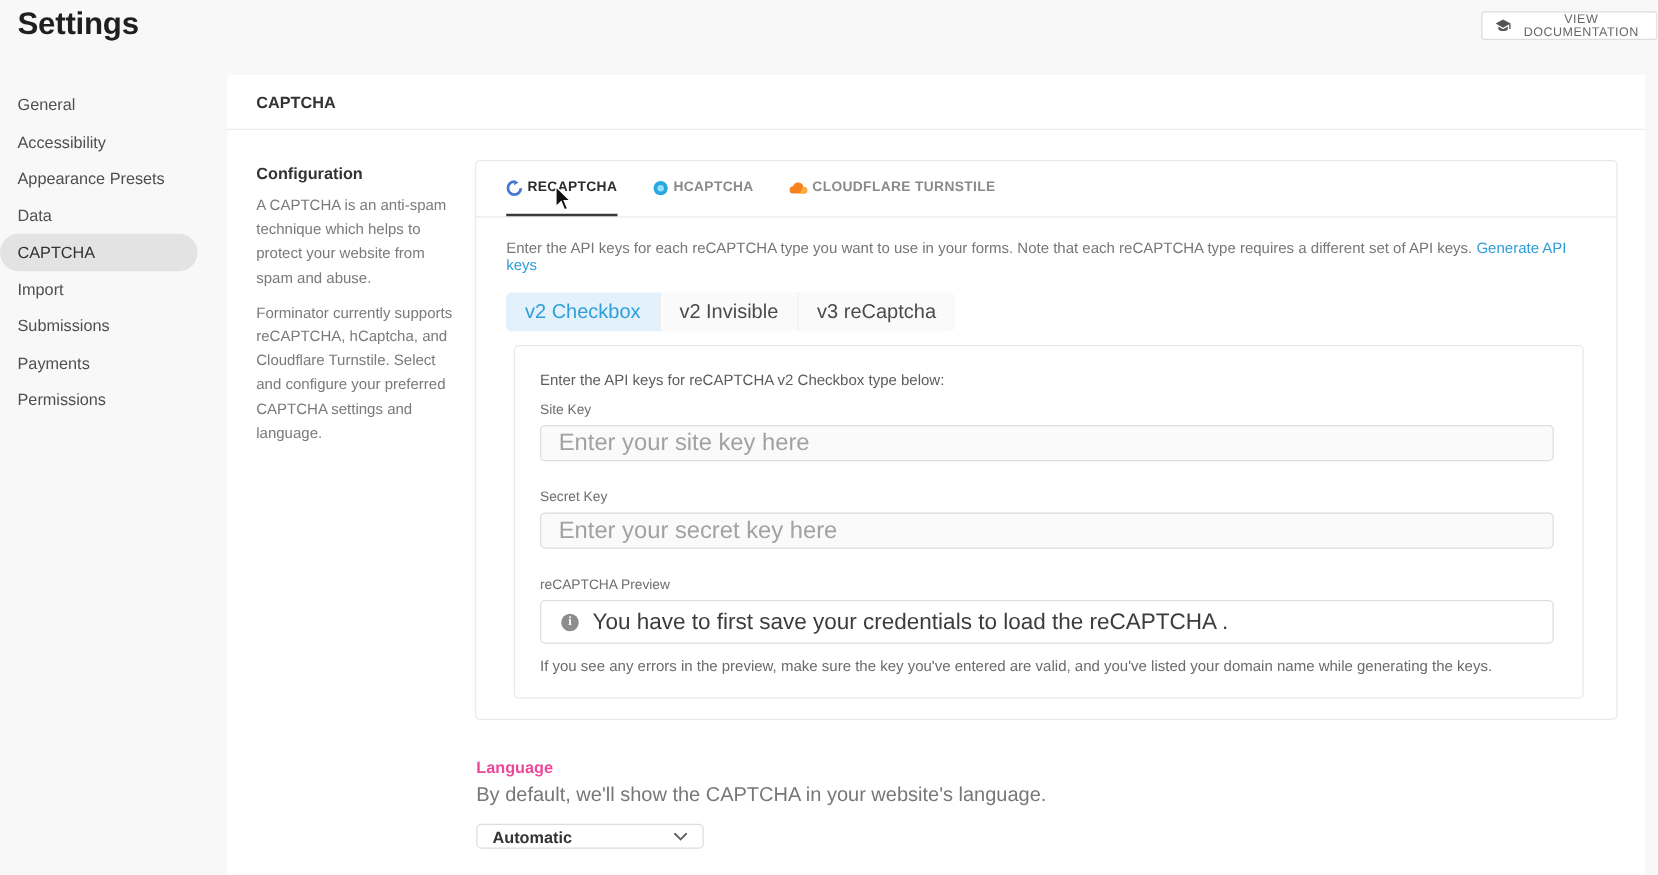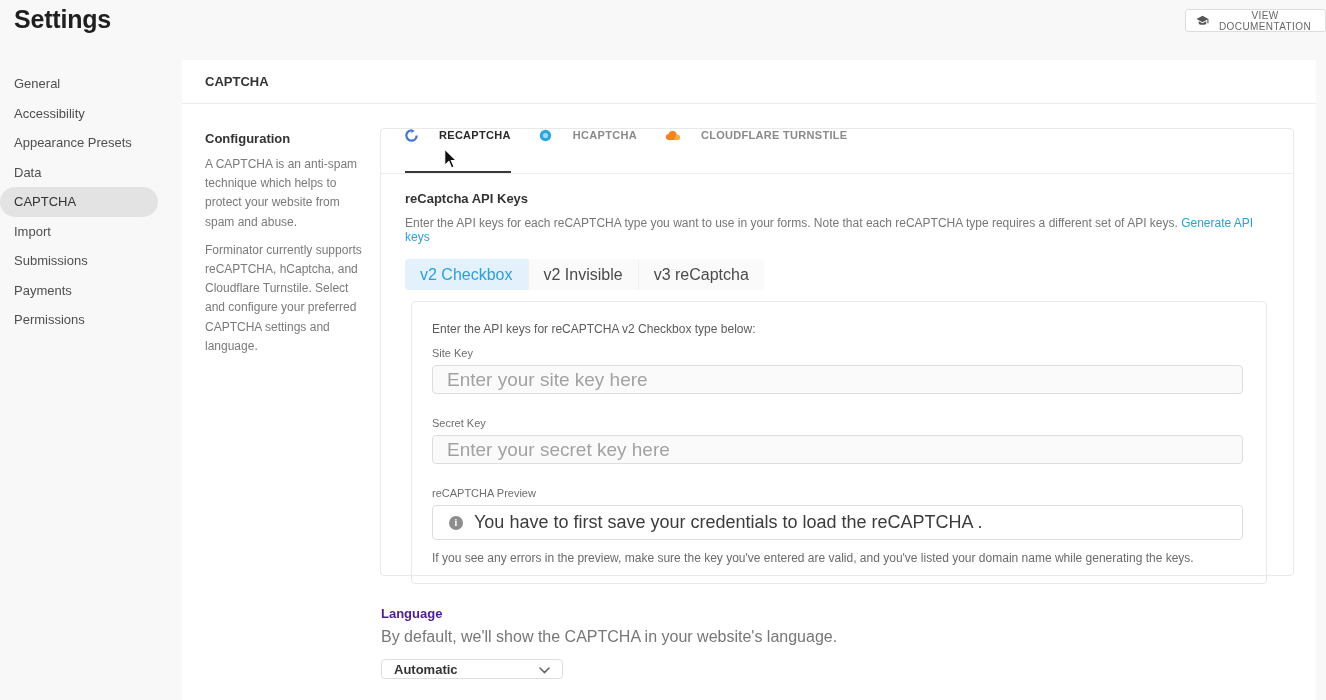--- a/index.html
+++ b/index.html
@@ -57,21 +57,21 @@
   
   .tabbox {
     position: absolute; left: 198px; top: 68px; width: 914px; height: 448px;
     border: 1px solid #e9e9e9; border-radius: 4px; background: #fff;
   }
   .tabbar {
     height: 45px; display: flex; align-items: stretch;
     border-bottom: 1px solid #ececec; padding-left: 24px; gap: 28px;
   }
   .tab {
-    display: flex; align-items: flex-start; gap: 21px;
+    display: flex; align-items: center; gap: 4px;
     font-size: 11px; font-weight: 700; letter-spacing: 0.3px;
     color: #8a8a8a; cursor: pointer; border-bottom: 2px solid transparent;
   }
   .tab.active { color: #2b2b2b; border-bottom-color: #3a3a3a; }
   .tab svg { display: block; }
 
   .tab-content { padding: 17px 24px 0 24px; }
   .section-title { font-size: 13px; font-weight: 700; color: #333; margin-bottom: 10px; }
   .section-desc { font-size: 12px; color: #777; margin-bottom: 15px; }
   .section-desc a { color: #2d9fd6; text-decoration: none; cursor: pointer; }
@@ -109,21 +109,21 @@
   .info-icon {
     width: 14px; height: 14px; border-radius: 50%;
     background: #8d8d8d; color: #fff; flex: 0 0 auto;
     display: inline-flex; align-items: center; justify-content: center;
     font-size: 10px; font-weight: 700; font-family: "Liberation Serif", serif;
   }
   .footnote { font-size: 12px; color: #6b6b6b; }
 
   
   .language { position: absolute; left: 199px; top: 546px; }
-  .language h4 { font-size: 13px; font-weight: 700; color: #4c1d95; margin-bottom: 7px; }
+  .language h4 { font-size: 13px; font-weight: 700; color: #ec4899; margin-bottom: 7px; }
   .language p { font-size: 16px; color: #777; margin-bottom: 13px; }
   .select {
     width: 182px; height: 20px; background: #fff;
     border: 1px solid #ddd; border-radius: 4px;
     display: flex; align-items: center; justify-content: space-between;
     padding: 0 12px; cursor: pointer;
   }
   .select .select-value { font-size: 13px; font-weight: 600; color: #333; }
 
   
@@ -195,21 +195,20 @@
             <svg width="15" height="12" viewBox="0 0 20 14">
                 <path d="M4 13.5a4 4 0 0 1 .7-7.9A5.6 5.6 0 0 1 15.6 6.7a3.5 3.5 0 0 1 1.7 6.8z" fill="#f6821f"></path>
                 <path d="M15.6 6.7a3.5 3.5 0 0 1 1.7 6.8H12l3-6.9z" fill="#fbad41"></path>
               </svg>
           </span>
           <span>CLOUDFLARE TURNSTILE</span>
         </div>
       </div>
 
       <div class="tab-content">
-        <div class="section-title">reCaptcha API Keys</div>
         <p class="section-desc">
           <span>Enter the API keys for each reCAPTCHA type you want to use in your forms. Note that each reCAPTCHA type requires a different set of API keys.</span>
           <a>Generate API keys</a>
         </p>
 
         <div class="subtabs">
           <div class="subtab active">v2 Checkbox</div>
           <div class="subtab">v2 Invisible</div>
           <div class="subtab">v3 reCaptcha</div>
         </div>

